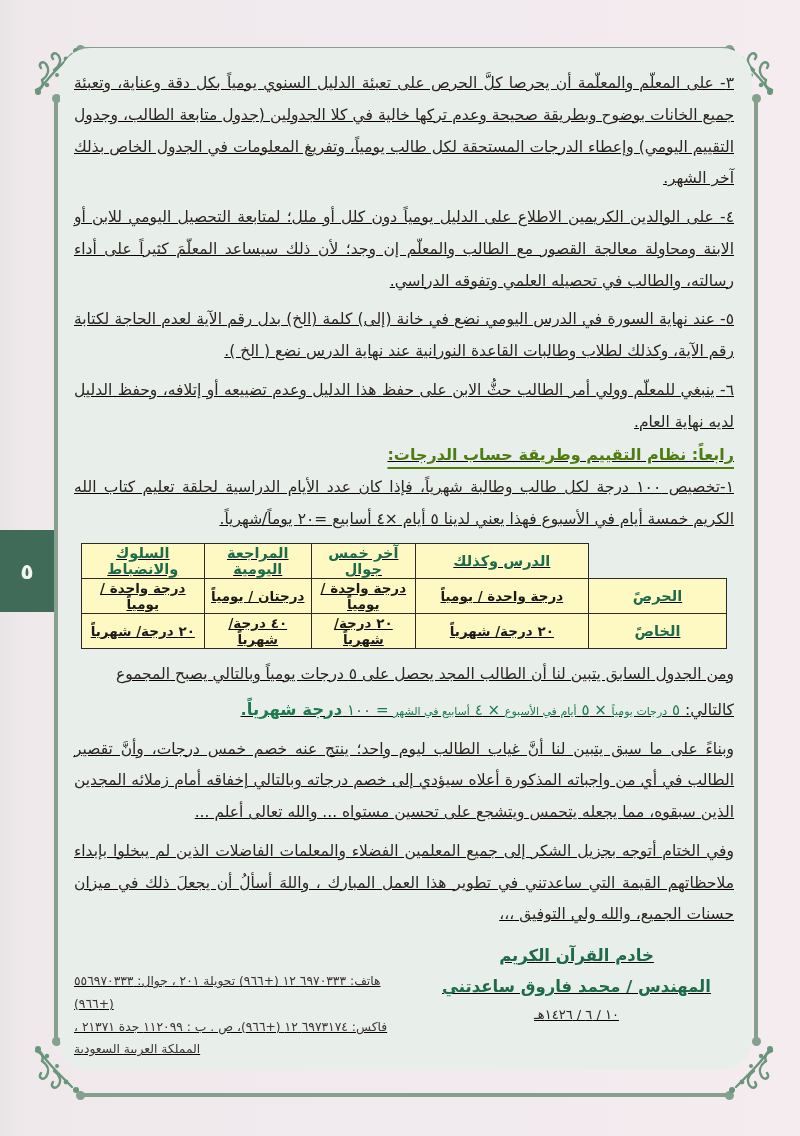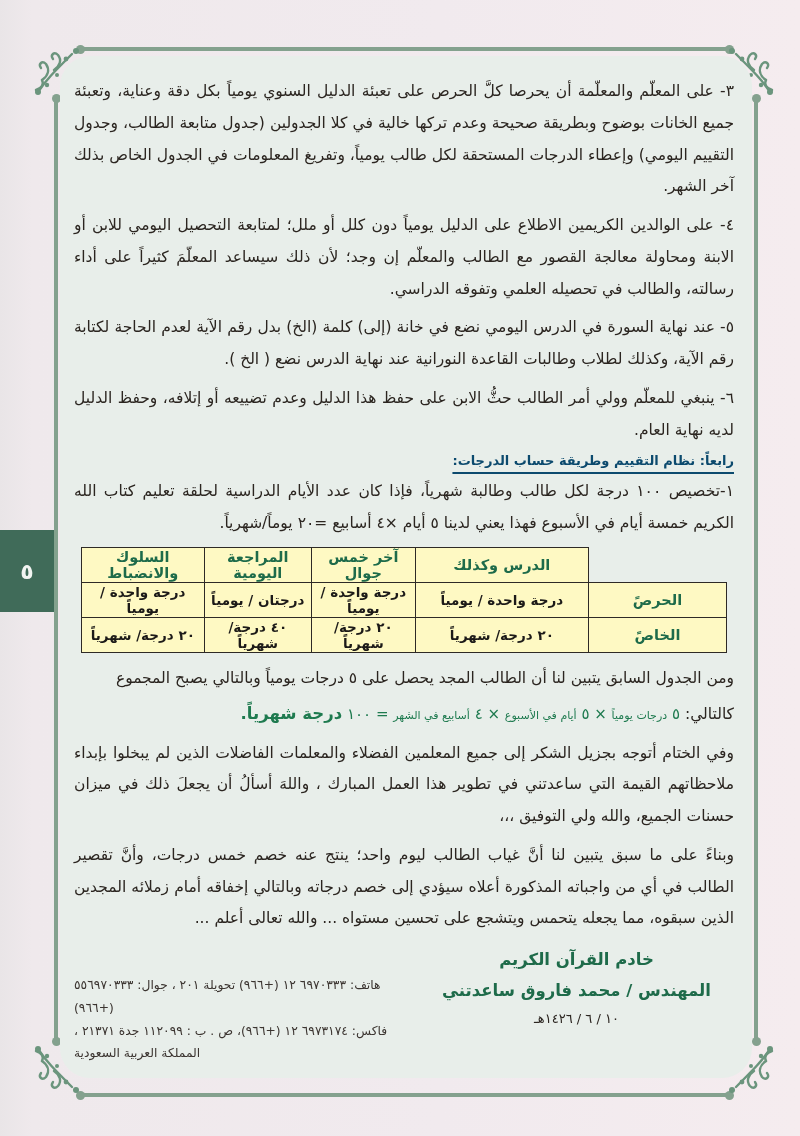--- a/index.html
+++ b/index.html
@@ -24,39 +24,40 @@
   .frame-line.h::after{right:-4px;top:-2.5px;}
   .frame-line.v::before{top:-4px;left:-2.5px;}
   .frame-line.v::after{bottom:-4px;left:-2.5px;}
   .corner-orn{position:absolute;width:52px;height:52px;}
   .corner-orn svg{width:100%;height:100%;display:block;}
   .orn-tr{transform:scaleX(-1);}
   .orn-bl{transform:scaleY(-1);}
   .orn-br{transform:scale(-1,-1);}
   
   .panel{
-    position:absolute;left:60px;top:56px;width:692px;height:1022px;
+    position:absolute;left:60px;top:48px;width:692px;height:1022px;
     background:#e8eeea;border-radius:30px;
     padding:20px 18px 0 14px;box-sizing:border-box;
     overflow:hidden;
+    text-decoration:underline;
   }
   
   .page-tab{
     position:absolute;left:0;top:530px;width:54px;height:82px;
     background:#406b59;color:#f2f5f2;
     display:flex;align-items:center;justify-content:center;
     font-size:22px;font-weight:bold;z-index:5;
   }
   
   .para{
     font-size:15.5px;line-height:2.05;color:#2b2520;
     text-align:justify;margin:0 0 7px 0;
   }
   .heading{
-    font-size:13px;font-weight:bold;color:#0c4a6e;
+    font-size:16px;font-weight:bold;color:#4d7c0f;
     margin:6px 0 8px 0;
     text-decoration:underline;text-underline-offset:7px;text-decoration-thickness:1.5px;
   }
   
   .score-table{
     width:98%;margin:6px auto 10px auto;border-collapse:collapse;
     table-layout:fixed;
   }
   .score-table td,.score-table th{
     border:1.6px solid #2e2a26;background:#fef9c3;
@@ -212,22 +213,22 @@
       </tr>
     </tbody>
       </table>
 
     <p class="para" style="margin-bottom:2px;">ومن الجدول السابق يتبين لنا أن الطالب المجد يحصل على ٥ درجات يومياً وبالتالي يصبح المجموع</p>
     <p class="para formula-line">
       <span>كالتالي: </span>
       <span class="fseg n">٥ </span><span class="fseg s">درجات يومياً</span><span class="fseg n"> × </span><span class="fseg n">٥ </span><span class="fseg s">أيام في الأسبوع</span><span class="fseg n"> × </span><span class="fseg n">٤ </span><span class="fseg s">أسابيع في الشهر</span><span class="fseg n"> = </span><span class="fseg n">١٠٠ </span><span class="fseg b">درجة شهرياً.</span>
     </p>
 
+    <p class="para">وبناءً على ما سبق يتبين لنا أنَّ غياب الطالب ليوم واحد؛ ينتج عنه خصم خمس درجات، وأنَّ تقصير الطالب في أي من واجباته المذكورة أعلاه سيؤدي إلى خصم درجاته وبالتالي إخفاقه أمام زملائه المجدين الذين سبقوه، مما يجعله يتحمس ويتشجع على تحسين مستواه ...   والله تعالى أعلم ...</p>
     <p class="para">وفي الختام أتوجه بجزيل الشكر إلى جميع المعلمين الفضلاء والمعلمات الفاضلات الذين لم يبخلوا بإبداء ملاحظاتهم القيمة التي ساعدتني في تطوير هذا العمل المبارك ، واللهَ أسألُ أن يجعلَ ذلك في ميزان حسنات الجميع، والله ولي التوفيق ،،،</p>
-    <p class="para">وبناءً على ما سبق يتبين لنا أنَّ غياب الطالب ليوم واحد؛ ينتج عنه خصم خمس درجات، وأنَّ تقصير الطالب في أي من واجباته المذكورة أعلاه سيؤدي إلى خصم درجاته وبالتالي إخفاقه أمام زملائه المجدين الذين سبقوه، مما يجعله يتحمس ويتشجع على تحسين مستواه ...   والله تعالى أعلم ...</p>
 
     <div class="footer">
       <div class="signature">
         <div class="sig-line">خادم القرآن الكريم</div>
         <div class="sig-line">المهندس / محمد فاروق ساعدتني</div>
         <div class="sig-date">١٠ / ٦ / ١٤٢٦هـ</div>
       </div>
       <div class="contacts">
         <div class="contact-line">هاتف: ٦٩٧٠٣٣٣ ١٢ (+٩٦٦) تحويلة ٢٠١ ، جوال: ٥٥٦٩٧٠٣٣٣ (+٩٦٦)</div>
         <div class="contact-line">فاكس: ٦٩٧٣١٧٤ ١٢ (+٩٦٦)، ص . ب : ١١٢٠٩٩ جدة ٢١٣٧١ ، المملكة العربية السعودية</div>

